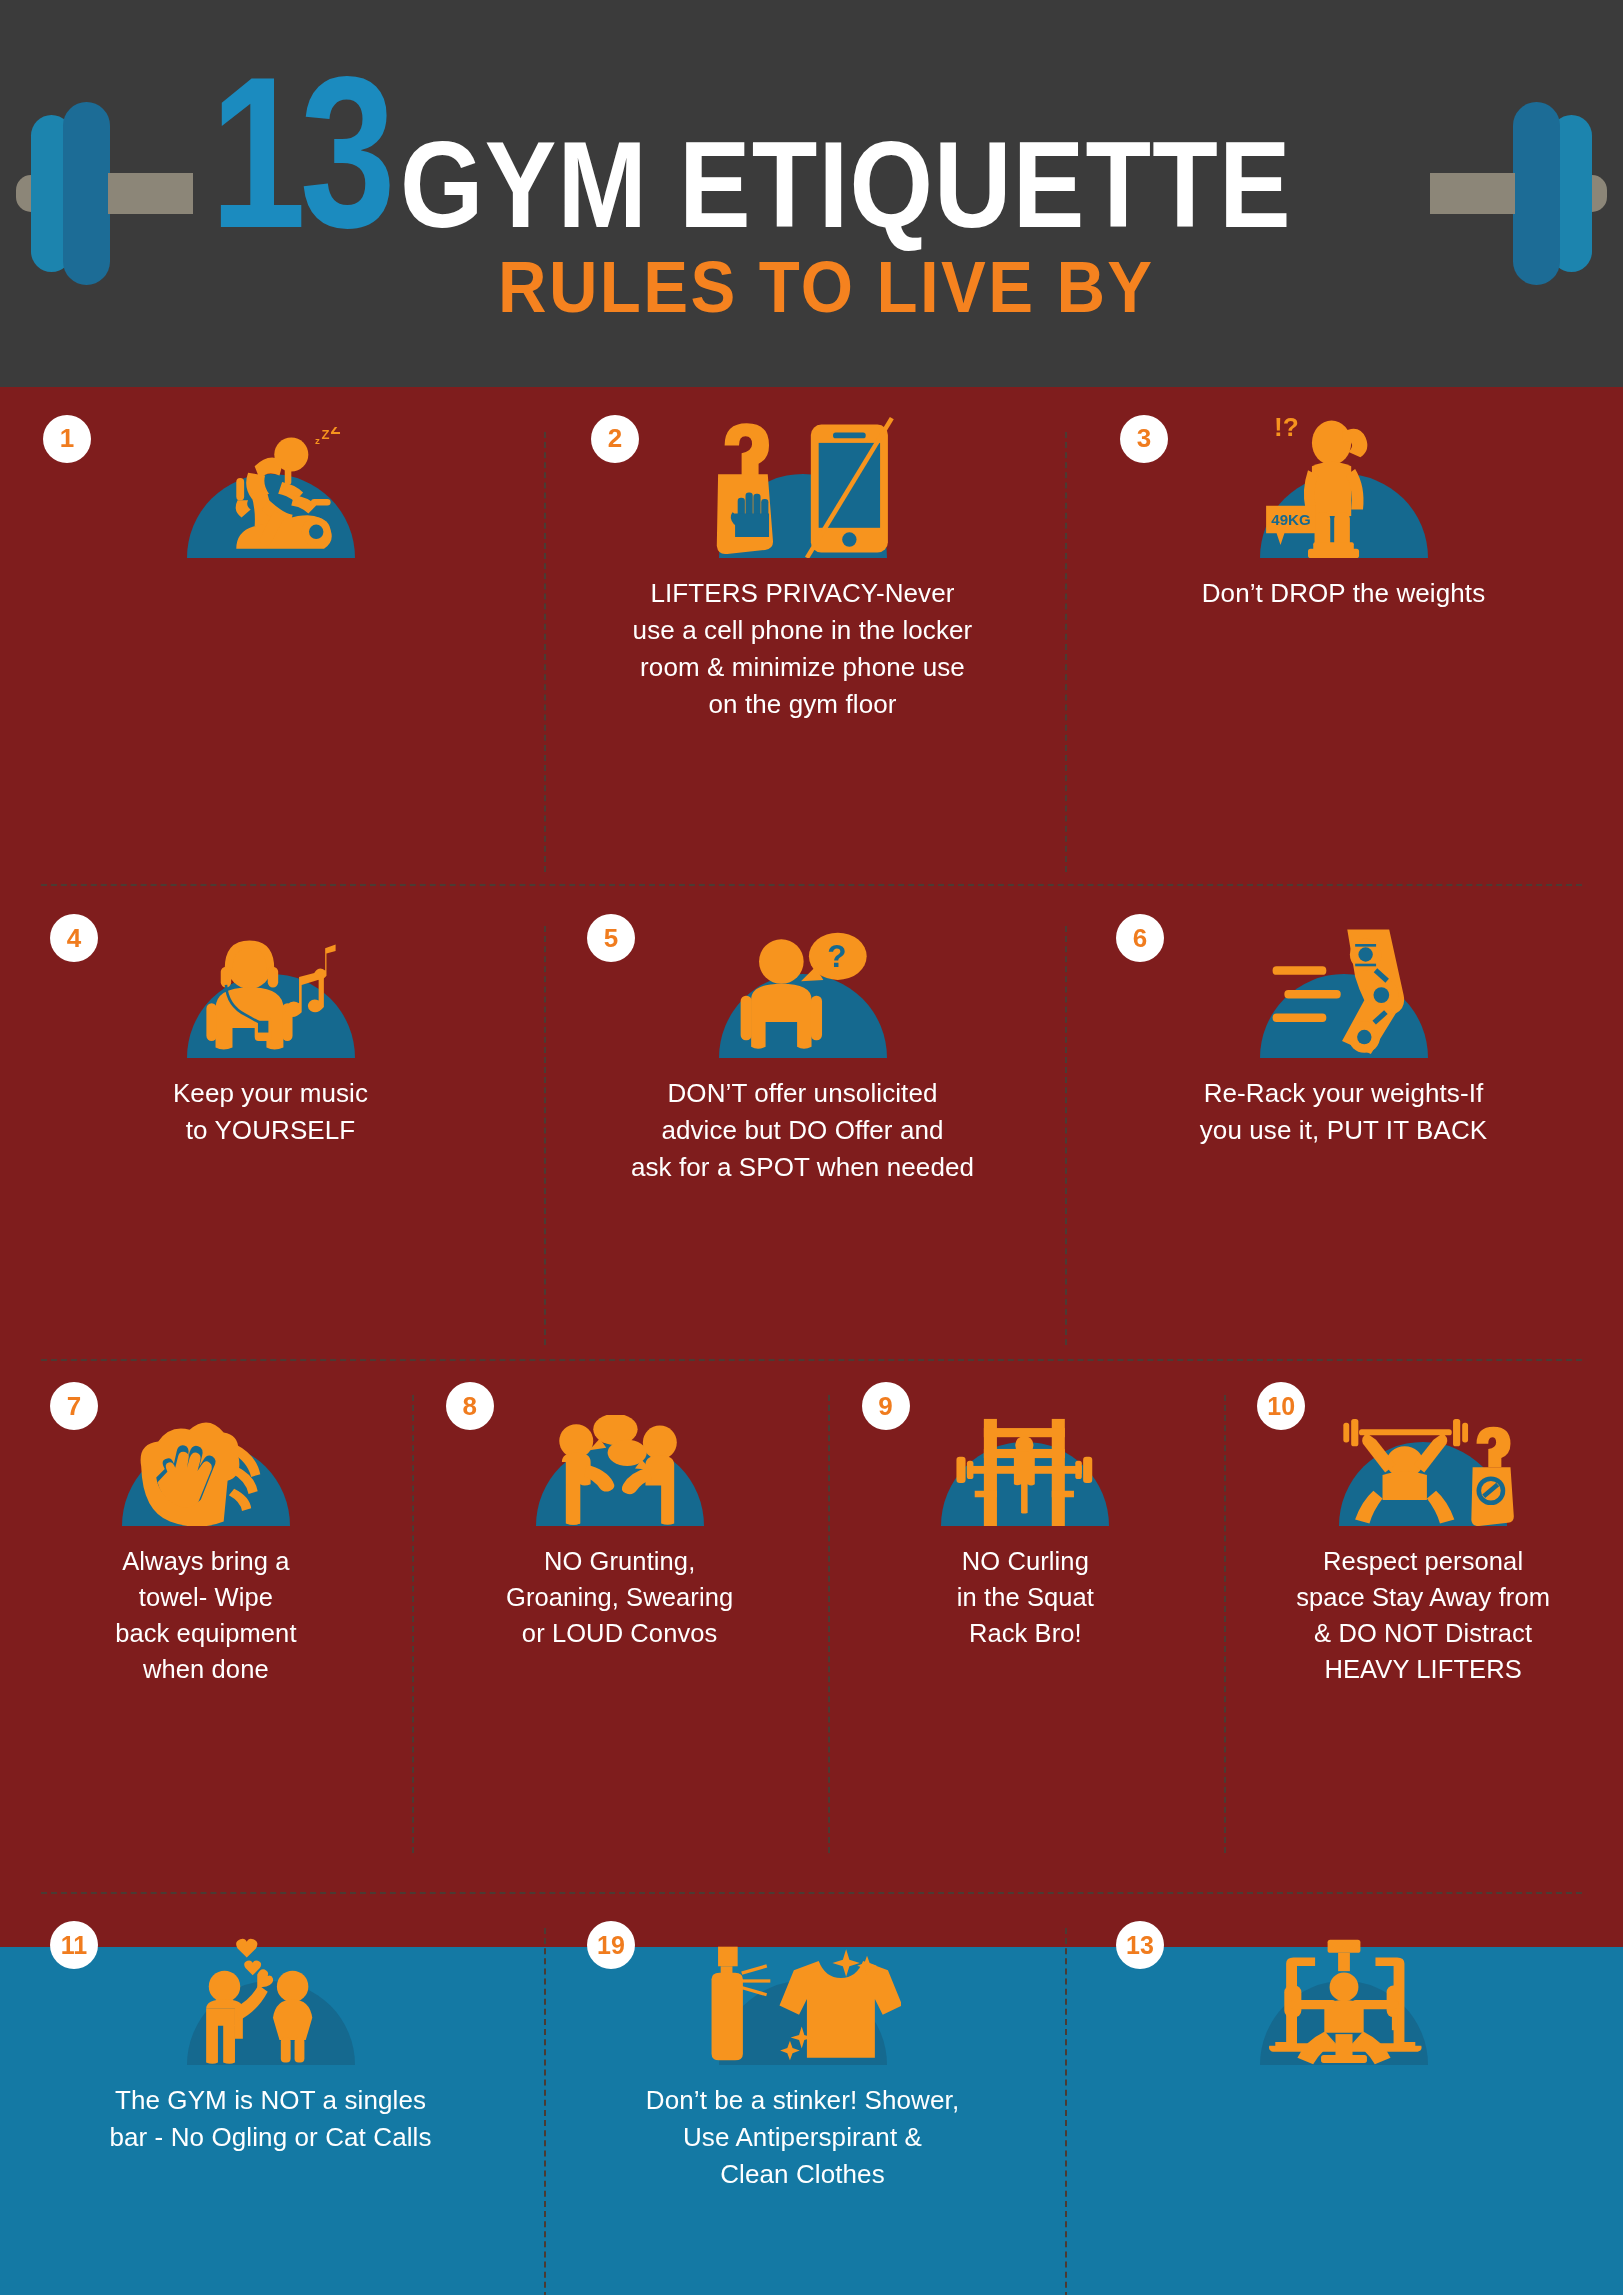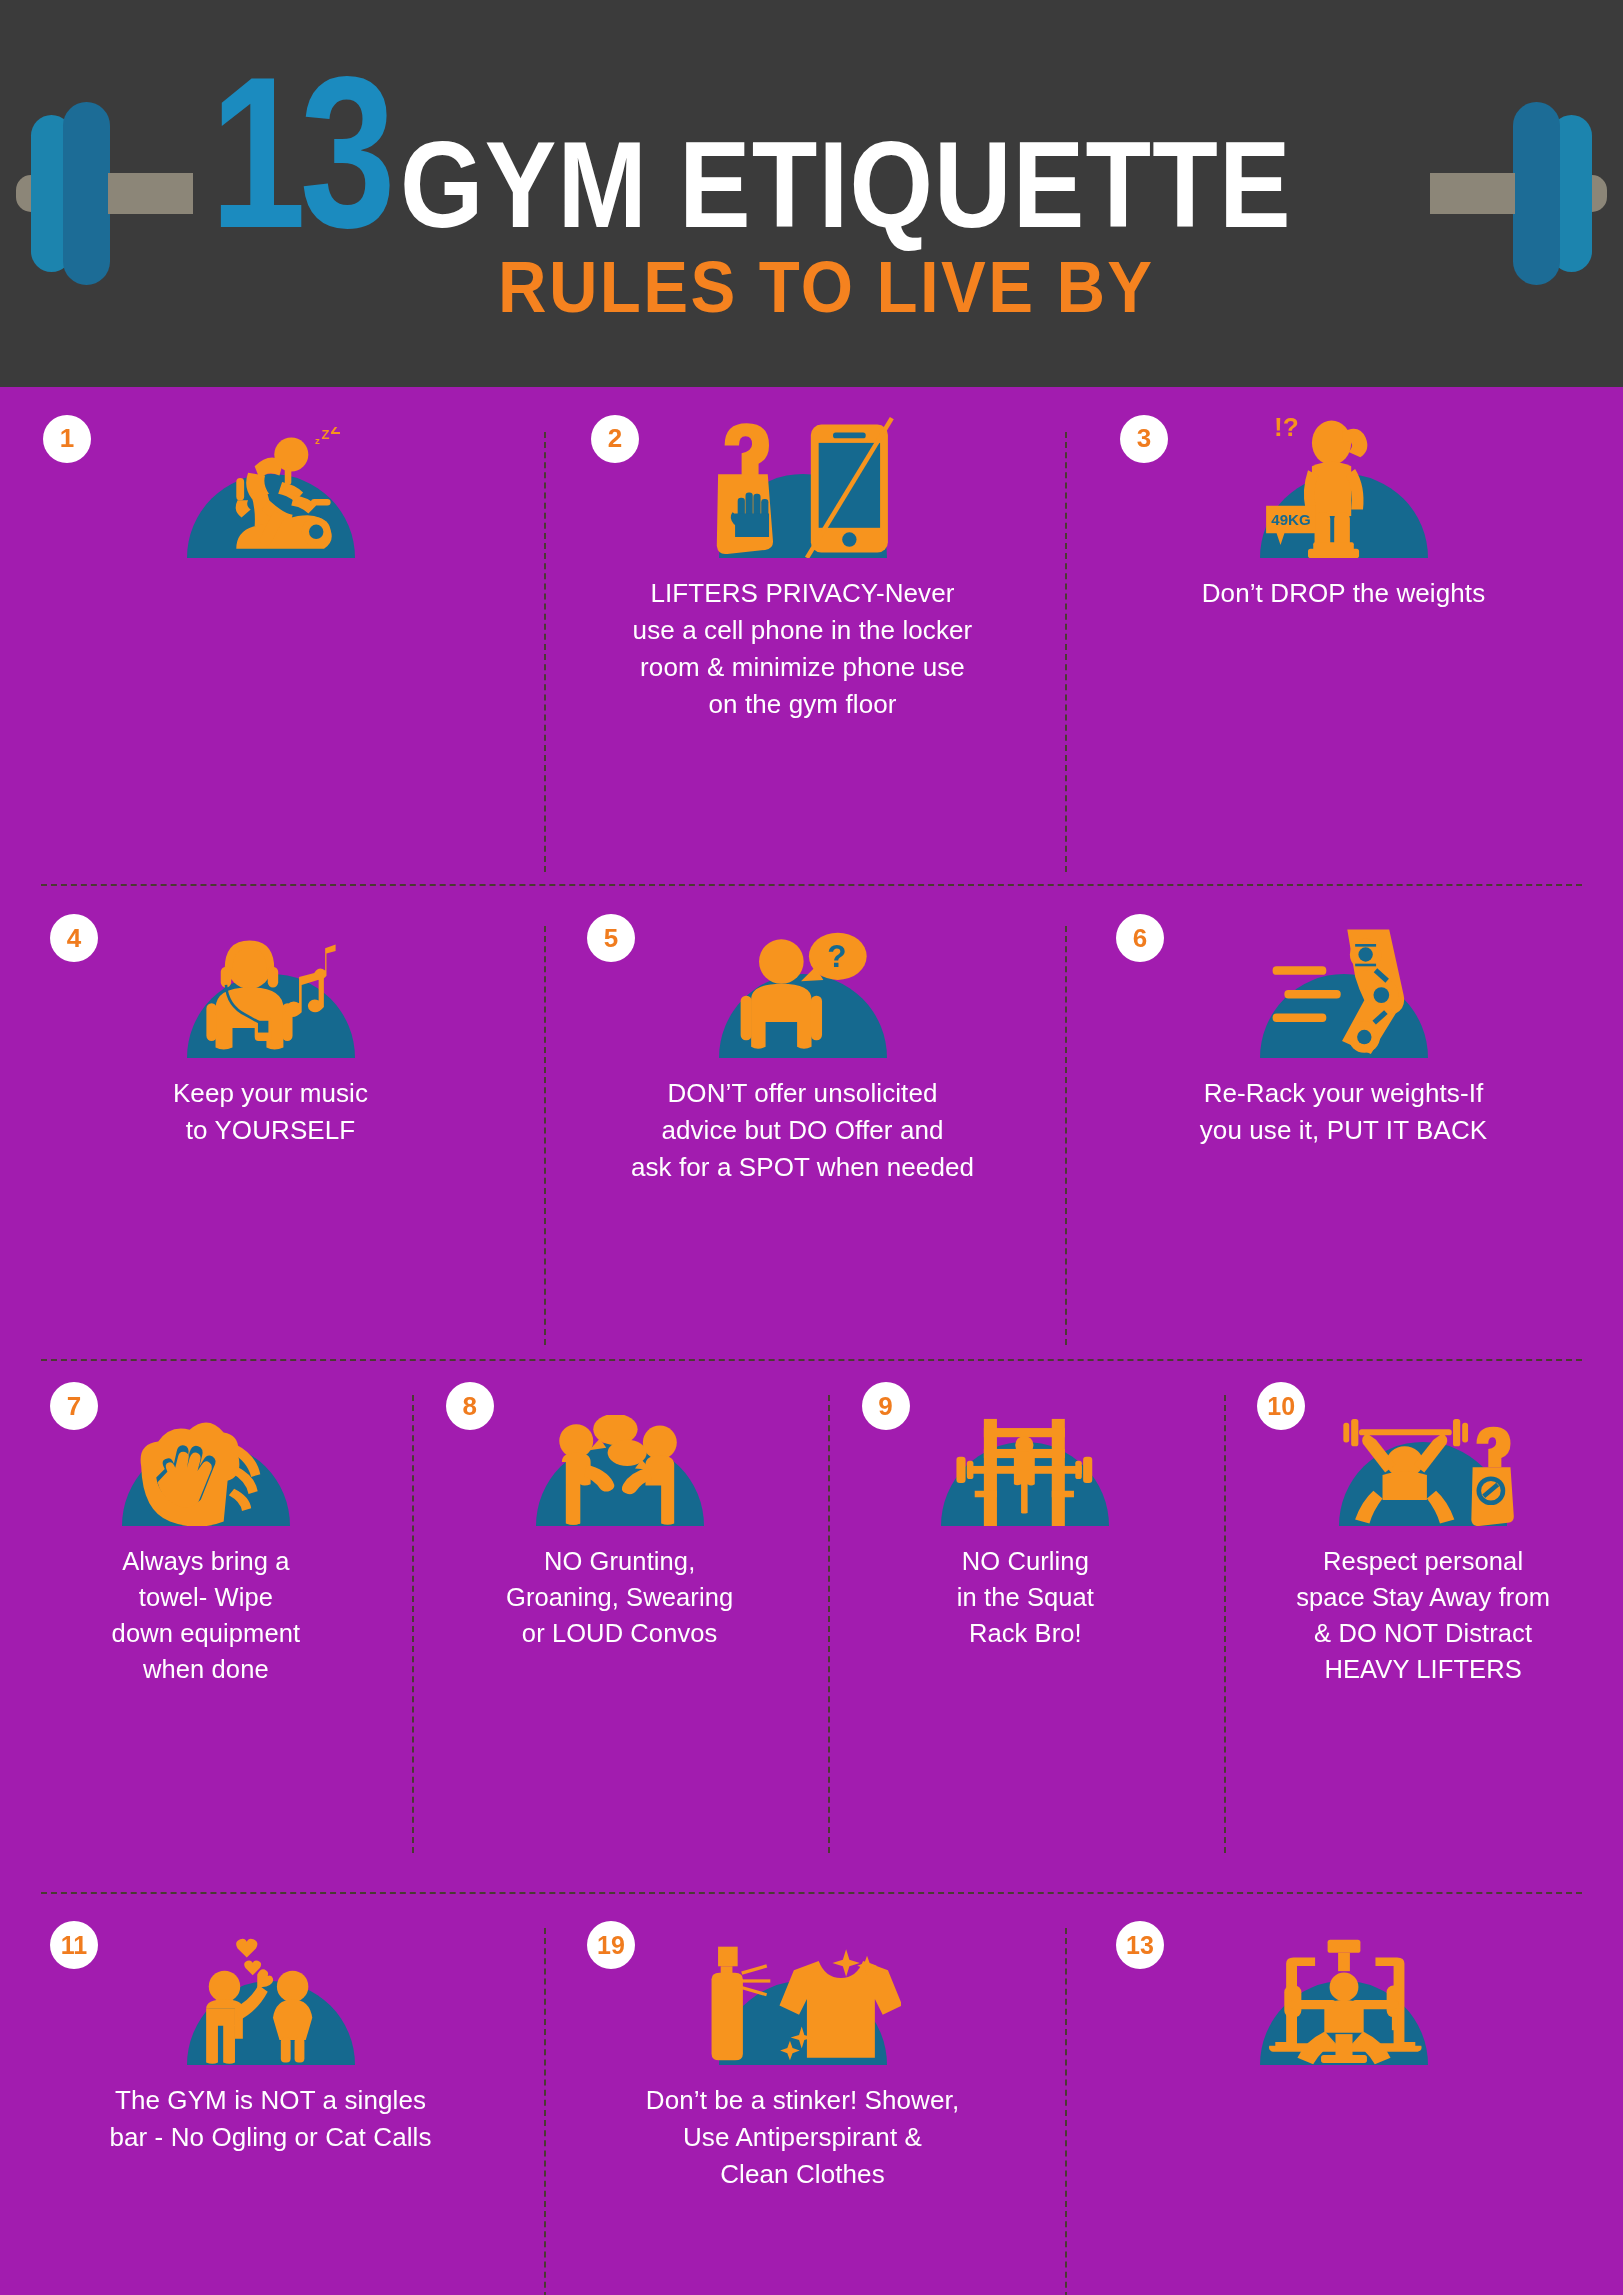--- a/index.html
+++ b/index.html
@@ -2,21 +2,21 @@
 <html style="font-size:10.5px"><head>
 <meta charset="utf-8">
 <style>
   html,body{margin:0;padding:0;}
   body{
     width:1623px;height:2295px;
     background:#1479A4;
     font-family:"Liberation Sans", sans-serif;
     overflow:hidden;
   }
-  .page{position:relative;width:1623px;height:2295px;background:#a21caf;}
+  .page{position:relative;width:1623px;height:1947px;background:#7f1d1d;}
 
   
   .header{
     position:relative;
     width:1623px;height:387px;
     background:#3B3B3B;
     overflow:hidden;
   }
   .hdr-inner{
     position:absolute;left:0;top:0;width:1623px;height:387px;
@@ -400,21 +400,21 @@
                   <path d="M172 74 q28 14 32 38 l-14 4 q-4 -20 -26 -32 z"></path>
                   <path d="M168 108 q24 12 26 30 l-14 4 q-2 -14 -20 -24 z"></path>
                 </g>
               </svg>
             </div>
           </div>
         </div>
         <div class="caption" style="font-size:25.5px;">
           <div>Always bring a</div>
           <div>towel- Wipe</div>
-          <div>down equipment</div>
+          <div>back equipment</div>
           <div>when done</div>
         </div>
       </div>
 
       <div class="cell" style="width:416px;">
         <div class="badge" style="margin-left:17px;">8</div>
         <div class="art">
           <div class="dome">
             <div class="glyph">
               <svg width="164" height="111" viewBox="0 0 250 170">

